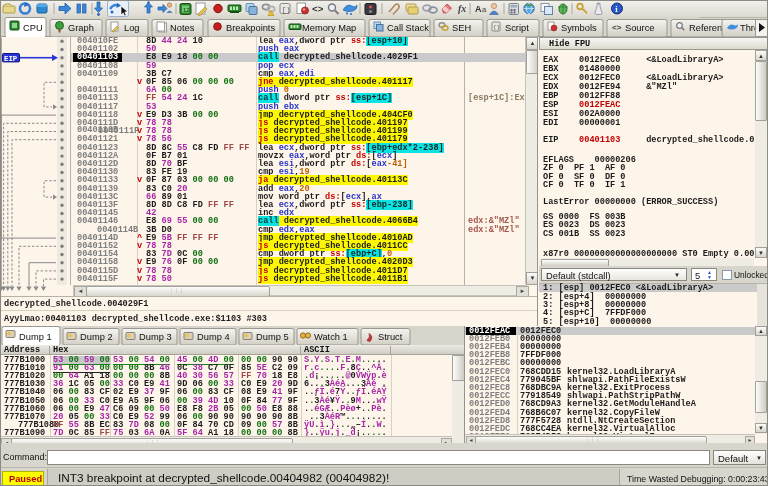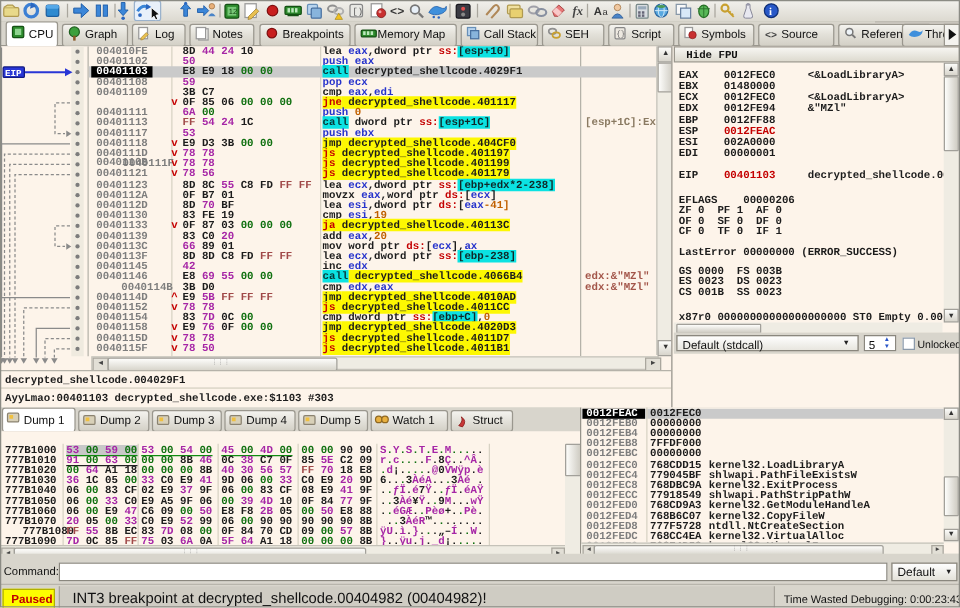--- a/index.html
+++ b/index.html
@@ -399,20 +399,29 @@
 <div class="abs" style="left:152px;top:2px;width:26px;height:13px;background:#fff;border:1px solid #8a877e;box-sizing:border-box;">
 <div class="sans abs" style="left:3px;top:1.5px;font-size:9.3px;color:#111;">5</div>
 <div class="abs" style="left:15px;top:0px;width:10px;height:11px;">
           <div style="font-size:5px;color:#2854c8;line-height:6px;">▲</div>
           <div style="font-size:5px;color:#2854c8;line-height:5px;">▼</div>
         </div>
       </div>
 <div class="abs" style="left:183px;top:3.5px;width:10px;height:10px;background:#fff;border:1px solid #8a99aa;box-sizing:border-box;"></div>
 <div class="sans abs" style="left:195px;top:4px;font-size:8.4px;color:#111;white-space:nowrap;">Unlocked</div>
 </div>
+<div class="abs" style="left:1px;top:246px;width:229px;height:42px;background:#fdf4ea;border-top:1px solid #b5b2a9;">
+<div class="abs" style="left:0;top:0;width:218px;height:8.4px;background:#cacaca;"></div>
+<div class="row mono" style="left:4px;top:0.4px;color:#1c1c1c;">1: [esp] 0012FEC0 &lt;&amp;LoadLibraryA&gt;</div>
+<div class="row mono" style="left:4px;top:8.7px;color:#1c1c1c;">2: [esp+4]  00000000</div>
+<div class="row mono" style="left:4px;top:17px;color:#1c1c1c;">3: [esp+8]  00000000</div>
+<div class="row mono" style="left:4px;top:25.3px;color:#1c1c1c;">4: [esp+C]  7FFDF000</div>
+<div class="row mono" style="left:4px;top:33.6px;color:#1c1c1c;">5: [esp+10]  00000000</div>
+<div class="abs" style="left:218px;top:0;width:11px;height:42px;background:#e6e3da;"></div>
+</div>
 </div>
 <div class="abs" style="left:0;top:326px;width:464px;height:117px;background:#d8d5cc;">
 <svg class="abs" style="left:0;top:0" width="464" height="19" viewBox="0 0 464 19">
 <defs>
         <linearGradient id="dg" x1="0" y1="0" x2="0" y2="1">
           <stop offset="0" stop-color="#f5f4f0"></stop>
           <stop offset="1" stop-color="#d2cfc5"></stop>
         </linearGradient>
       </defs>
 <rect x="2" y="0.5" width="58" height="18.5" rx="2" fill="#ffffff" stroke="#9a978e"></rect>
@@ -438,20 +447,28 @@
 <text x="256" y="13.6" font-size="9.3" fill="#111" font-family="Liberation Sans">Dump 5</text>
 <rect x="297" y="2.5" width="61" height="16.5" rx="2" fill="url(#dg)" stroke="#9a978e"></rect>
 <circle cx="303" cy="9.5" r="2.6" fill="#e8b040" stroke="#906820"></circle>
       <circle cx="308" cy="9.5" r="2.6" fill="#e8b040" stroke="#906820"></circle>
 <text x="314" y="13.6" font-size="9.3" fill="#111" font-family="Liberation Sans">Watch 1</text>
 <rect x="361" y="2.5" width="49" height="16.5" rx="2" fill="url(#dg)" stroke="#9a978e"></rect>
 <path d="M367 14.5 q4 -4 2 -7 q5 3 1 8 z" fill="#c83838" stroke="#8c1c1c" stroke-width="0.7"></path>
 <text x="378" y="13.6" font-size="9.3" fill="#111" font-family="Liberation Sans">Struct</text>
 </svg>
 <div class="abs" style="left:0;top:19px;width:464px;height:98px;background:#fdf4ea;">
+<div class="abs" style="left:0;top:0;width:464px;height:9.5px;background:linear-gradient(#eceae4,#d0cdc4);border-bottom:1px solid #a6a39a;box-sizing:border-box;">
+<div class="mono abs" style="left:4px;top:0.6px;color:#111;">Address</div>
+<div class="mono abs" style="left:53px;top:0.6px;color:#111;">Hex</div>
+<div class="mono abs" style="left:304px;top:0.6px;color:#111;">ASCII</div>
+<div class="abs" style="left:49px;top:1px;width:1px;height:8px;background:#a6a39a;"></div>
+<div class="abs" style="left:300px;top:1px;width:1px;height:8px;background:#a6a39a;"></div>
+<div class="abs" style="left:390px;top:1px;width:1px;height:8px;background:#a6a39a;"></div>
+</div>
 <div class="abs" style="left:49.5px;top:9.5px;width:1px;height:82px;background:#d8d2c4;"></div>
 <div class="abs" style="left:109.5px;top:9.5px;width:1px;height:82px;background:#d8d2c4;"></div>
 <div class="abs" style="left:173.5px;top:9.5px;width:1px;height:82px;background:#d8d2c4;"></div>
 <div class="abs" style="left:237.5px;top:9.5px;width:1px;height:82px;background:#d8d2c4;"></div>
 <div class="abs" style="left:300.5px;top:9.5px;width:1px;height:82px;background:#d8d2c4;"></div>
 <div class="abs" style="left:390.5px;top:9.5px;width:1px;height:82px;background:#d8d2c4;"></div>
 <div class="row mono" style="left:4px;top:10.5px;color:#1c1c1c;">777B1000</div>
 <div class="row mono" style="left:53px;top:10.5px;border-bottom:1px solid #108a10;background:#c8c8c8;"><span style="color:#a626a6">53</span> <span style="color:#107010">00</span> <span style="color:#a626a6">59</span> <span style="color:#107010">00</span></div>
 <div class="row mono" style="left:113px;top:10.5px;border-bottom:1px solid #108a10;"><span style="color:#a626a6">53</span> <span style="color:#107010">00</span> <span style="color:#a626a6">54</span> <span style="color:#107010">00</span></div>
 <div class="row mono" style="left:177px;top:10.5px;border-bottom:1px solid #108a10;"><span style="color:#a626a6">45</span> <span style="color:#107010">00</span> <span style="color:#a626a6">4D</span> <span style="color:#107010">00</span></div>

